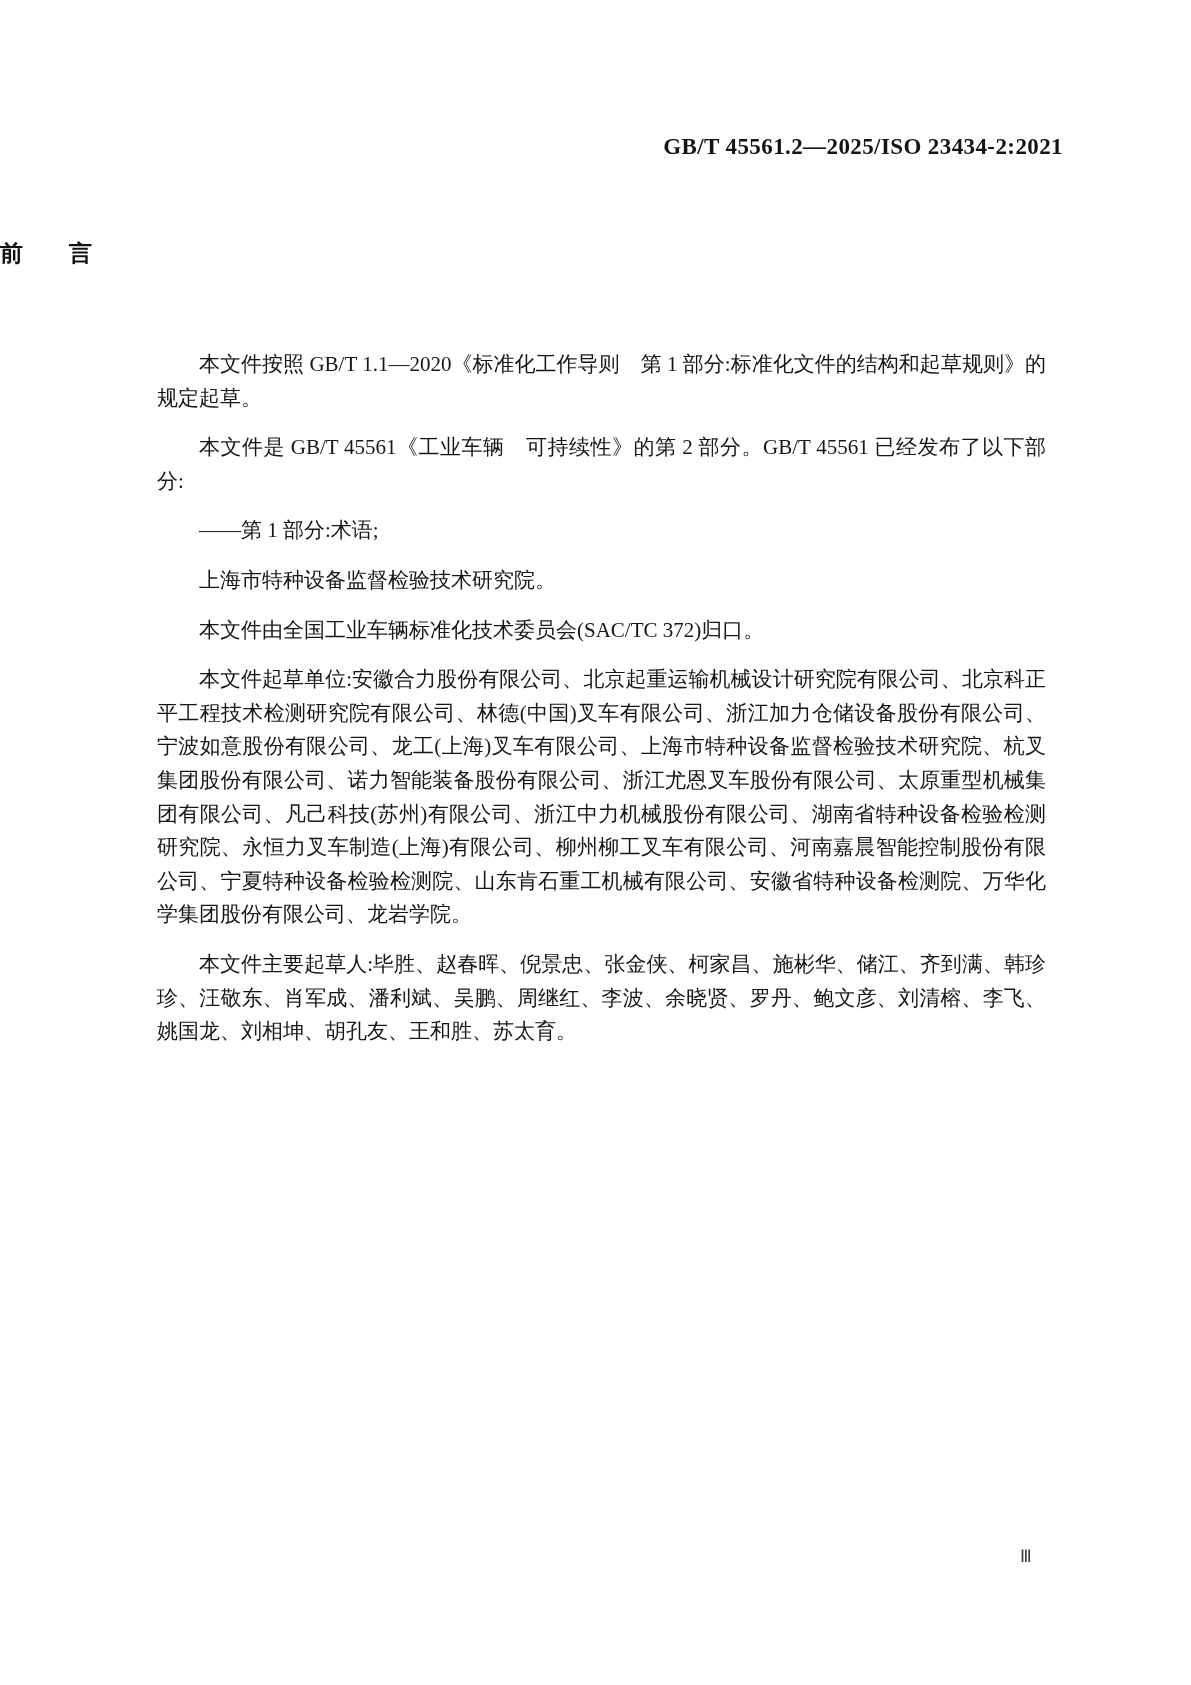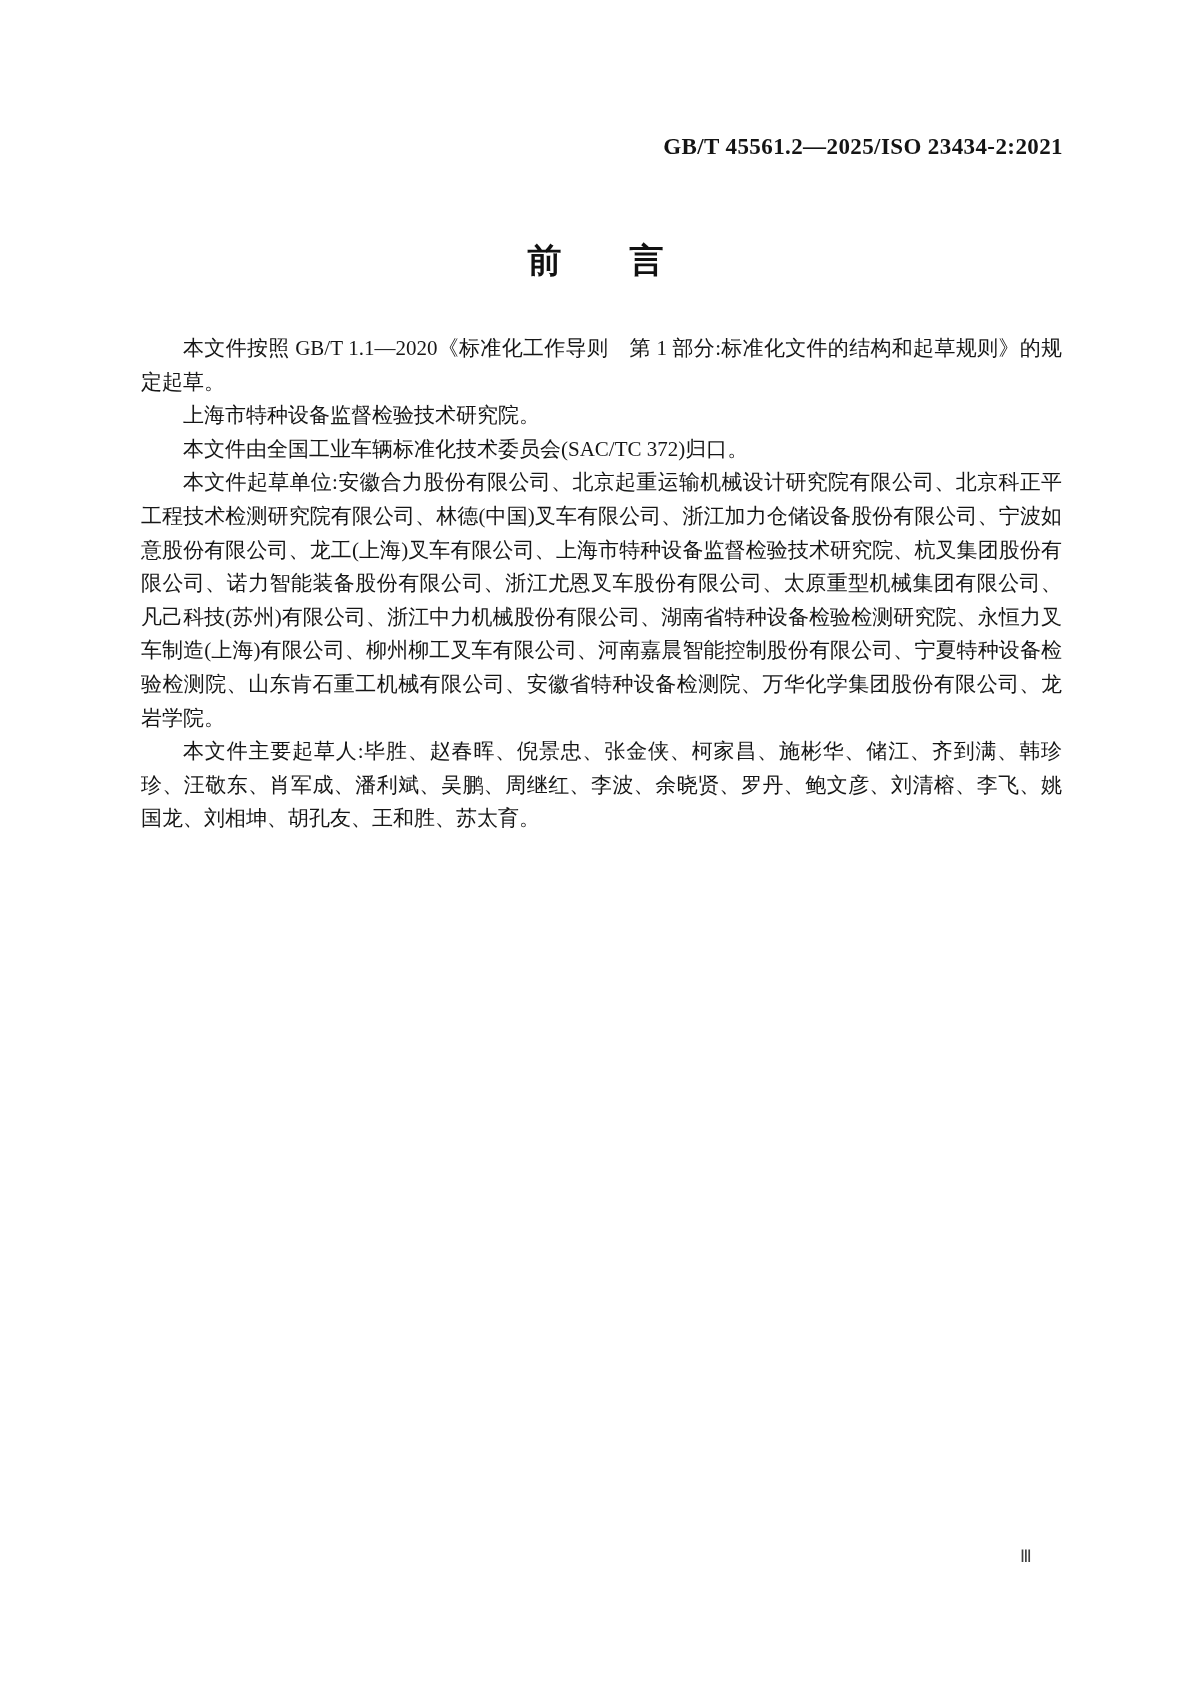--- a/index.html
+++ b/index.html
@@ -24,40 +24,39 @@
     font-weight: bold;
     letter-spacing: 0.4px;
     white-space: nowrap;
     font-family: "Liberation Serif", serif;
   }
   .doc-title {
     position: absolute;
     top: 238px;
     left: 0;
     width: 100%;
-    text-align: center;
-    font-size: 34px;
+    font-size: 23px;
     font-weight: bold;
     font-family: "Liberation Sans", sans-serif;
     color: #111111;
     white-space: pre;
   }
   .content {
     position: absolute;
     top: 332px;
     left: 141px;
     width: 921px;
     font-size: 21px;
     line-height: 33.6px;
     text-align: justify;
     text-justify: inter-ideograph;
     color: #161616;
   }
   .content p {
-    margin: 0;
+    margin: 16px;
     padding: 0;
     text-indent: 2em;
   }
   .page-num {
     position: absolute;
     top: 1546px;
     left: 1020px;
     font-size: 17px;
     color: #3d3d3d;
     font-family: "Liberation Serif", serif;
@@ -67,20 +66,22 @@
 <body>
 
 <div class="page">
 
   <div class="header-code">GB/T 45561.2—2025/ISO 23434-2:2021</div>
 
   <div class="doc-title">前　　言</div>
 
   <div class="content">
     <p>本文件按照 GB/T 1.1—2020《标准化工作导则　第 1 部分:标准化文件的结构和起草规则》的规定起草。</p>
+    <p>本文件是 GB/T 45561《工业车辆　可持续性》的第 2 部分。GB/T 45561 已经发布了以下部分:</p>
+    <p>——第 1 部分:术语;</p>
     <p>上海市特种设备监督检验技术研究院。</p>
     <p>本文件由全国工业车辆标准化技术委员会(SAC/TC 372)归口。</p>
     <p>本文件起草单位:安徽合力股份有限公司、北京起重运输机械设计研究院有限公司、北京科正平工程技术检测研究院有限公司、林德(中国)叉车有限公司、浙江加力仓储设备股份有限公司、宁波如意股份有限公司、龙工(上海)叉车有限公司、上海市特种设备监督检验技术研究院、杭叉集团股份有限公司、诺力智能装备股份有限公司、浙江尤恩叉车股份有限公司、太原重型机械集团有限公司、凡己科技(苏州)有限公司、浙江中力机械股份有限公司、湖南省特种设备检验检测研究院、永恒力叉车制造(上海)有限公司、柳州柳工叉车有限公司、河南嘉晨智能控制股份有限公司、宁夏特种设备检验检测院、山东肯石重工机械有限公司、安徽省特种设备检测院、万华化学集团股份有限公司、龙岩学院。</p>
     <p>本文件主要起草人:毕胜、赵春晖、倪景忠、张金侠、柯家昌、施彬华、储江、齐到满、韩珍珍、汪敬东、肖军成、潘利斌、吴鹏、周继红、李波、余晓贤、罗丹、鲍文彦、刘清榕、李飞、姚国龙、刘相坤、胡孔友、王和胜、苏太育。</p>
   </div>
 
   <div class="page-num">Ⅲ</div>
 
 </div>
 

